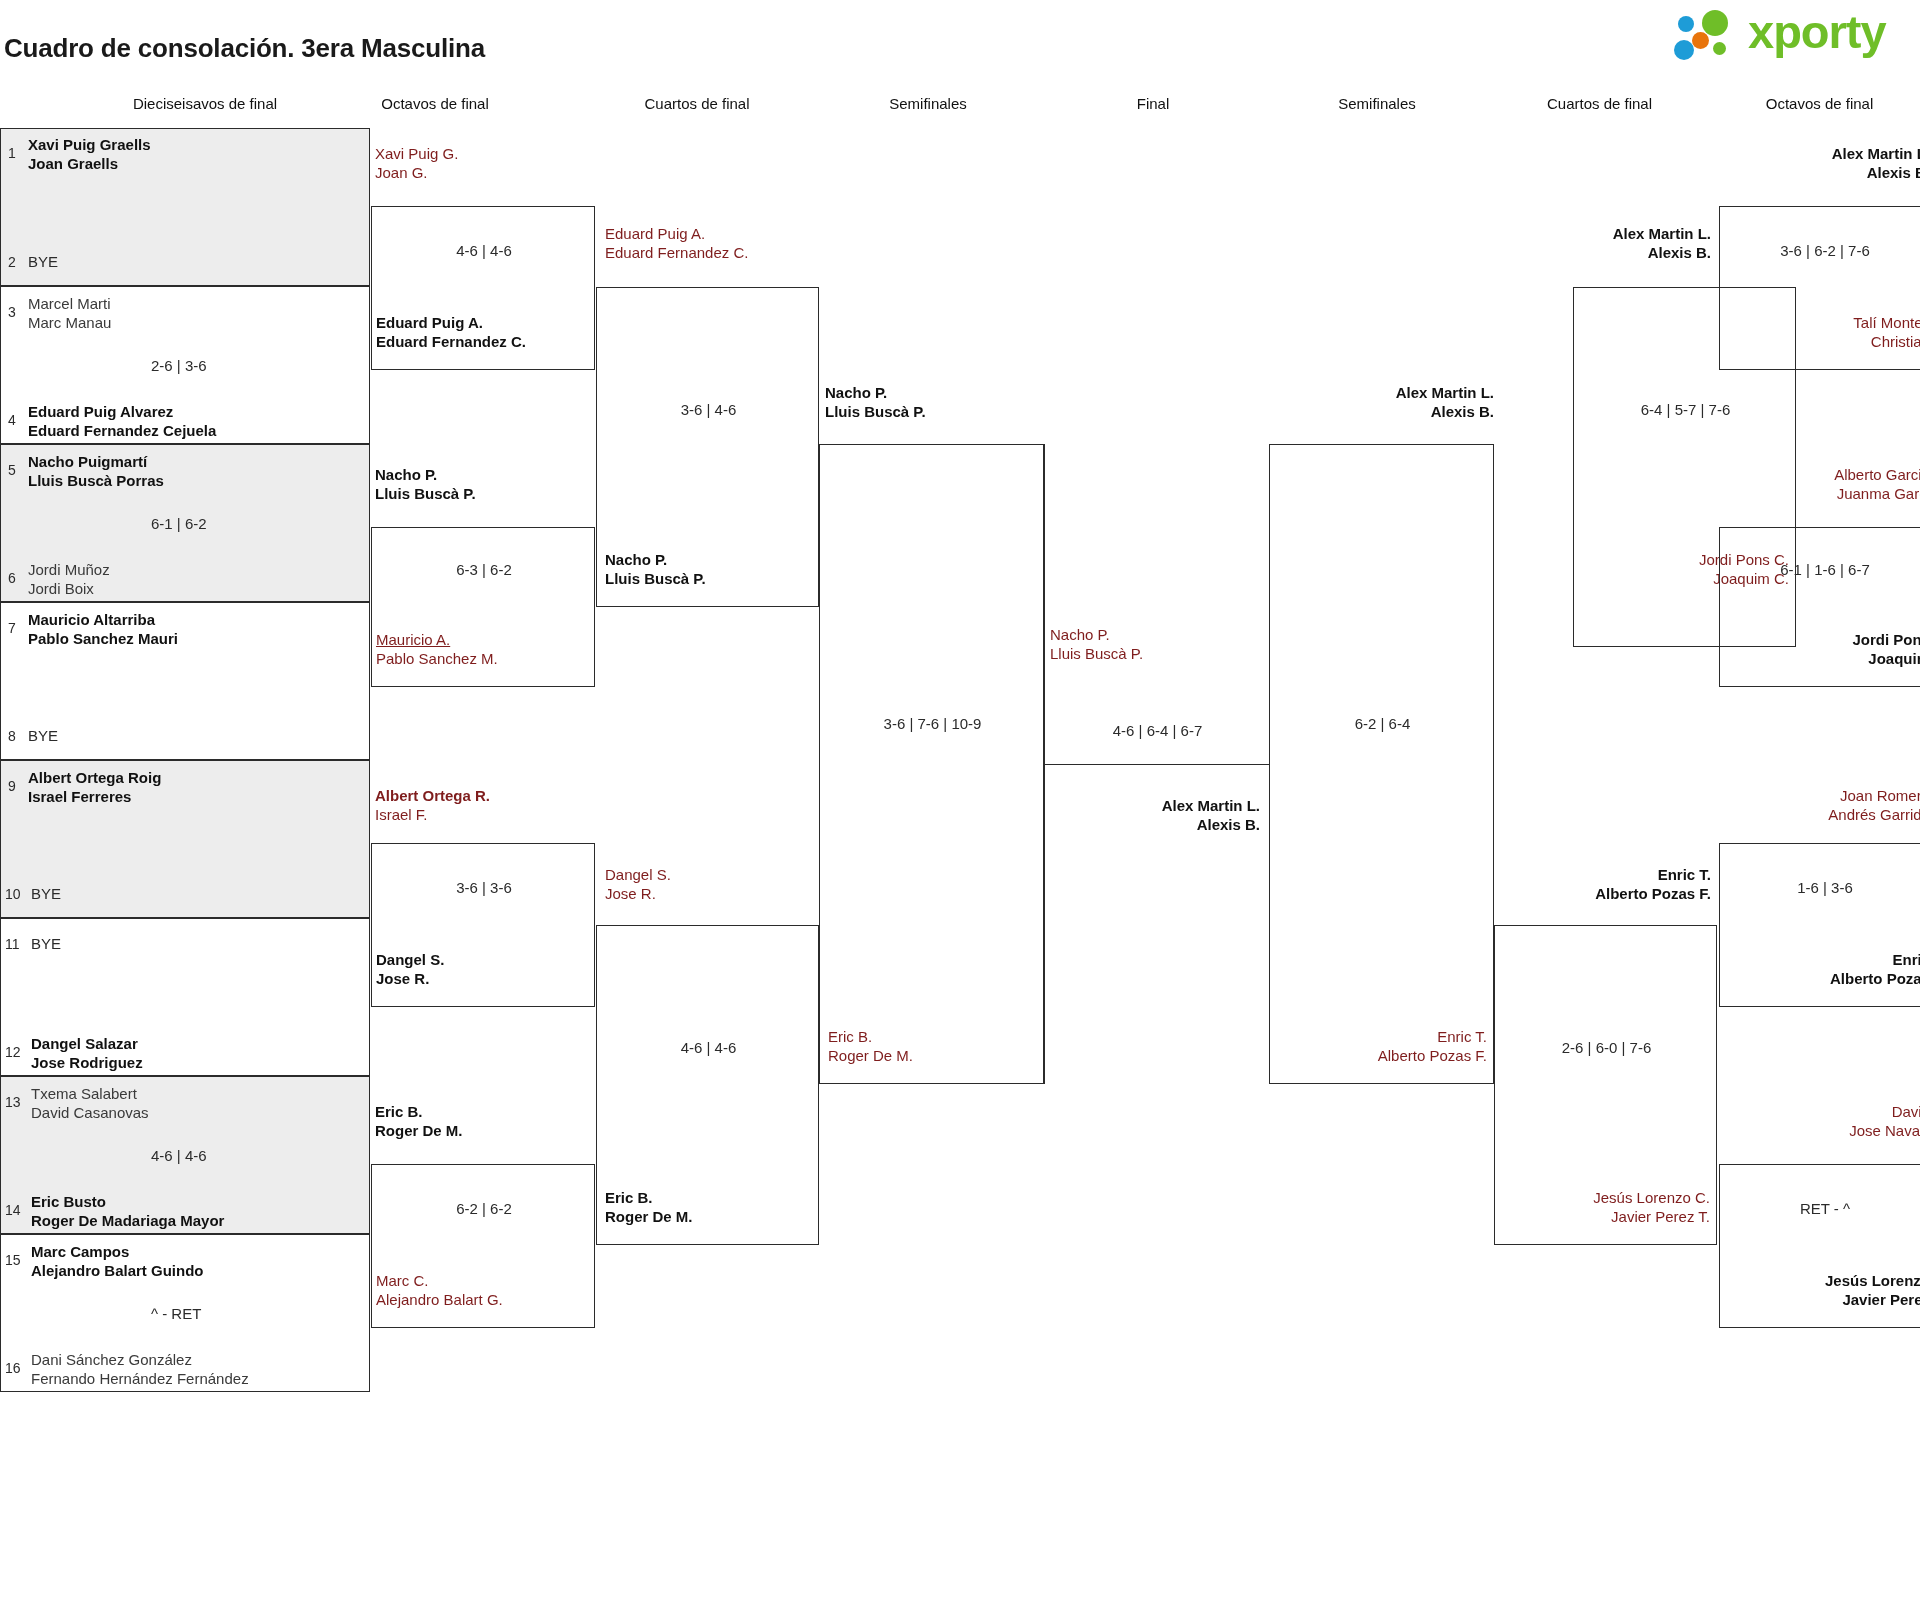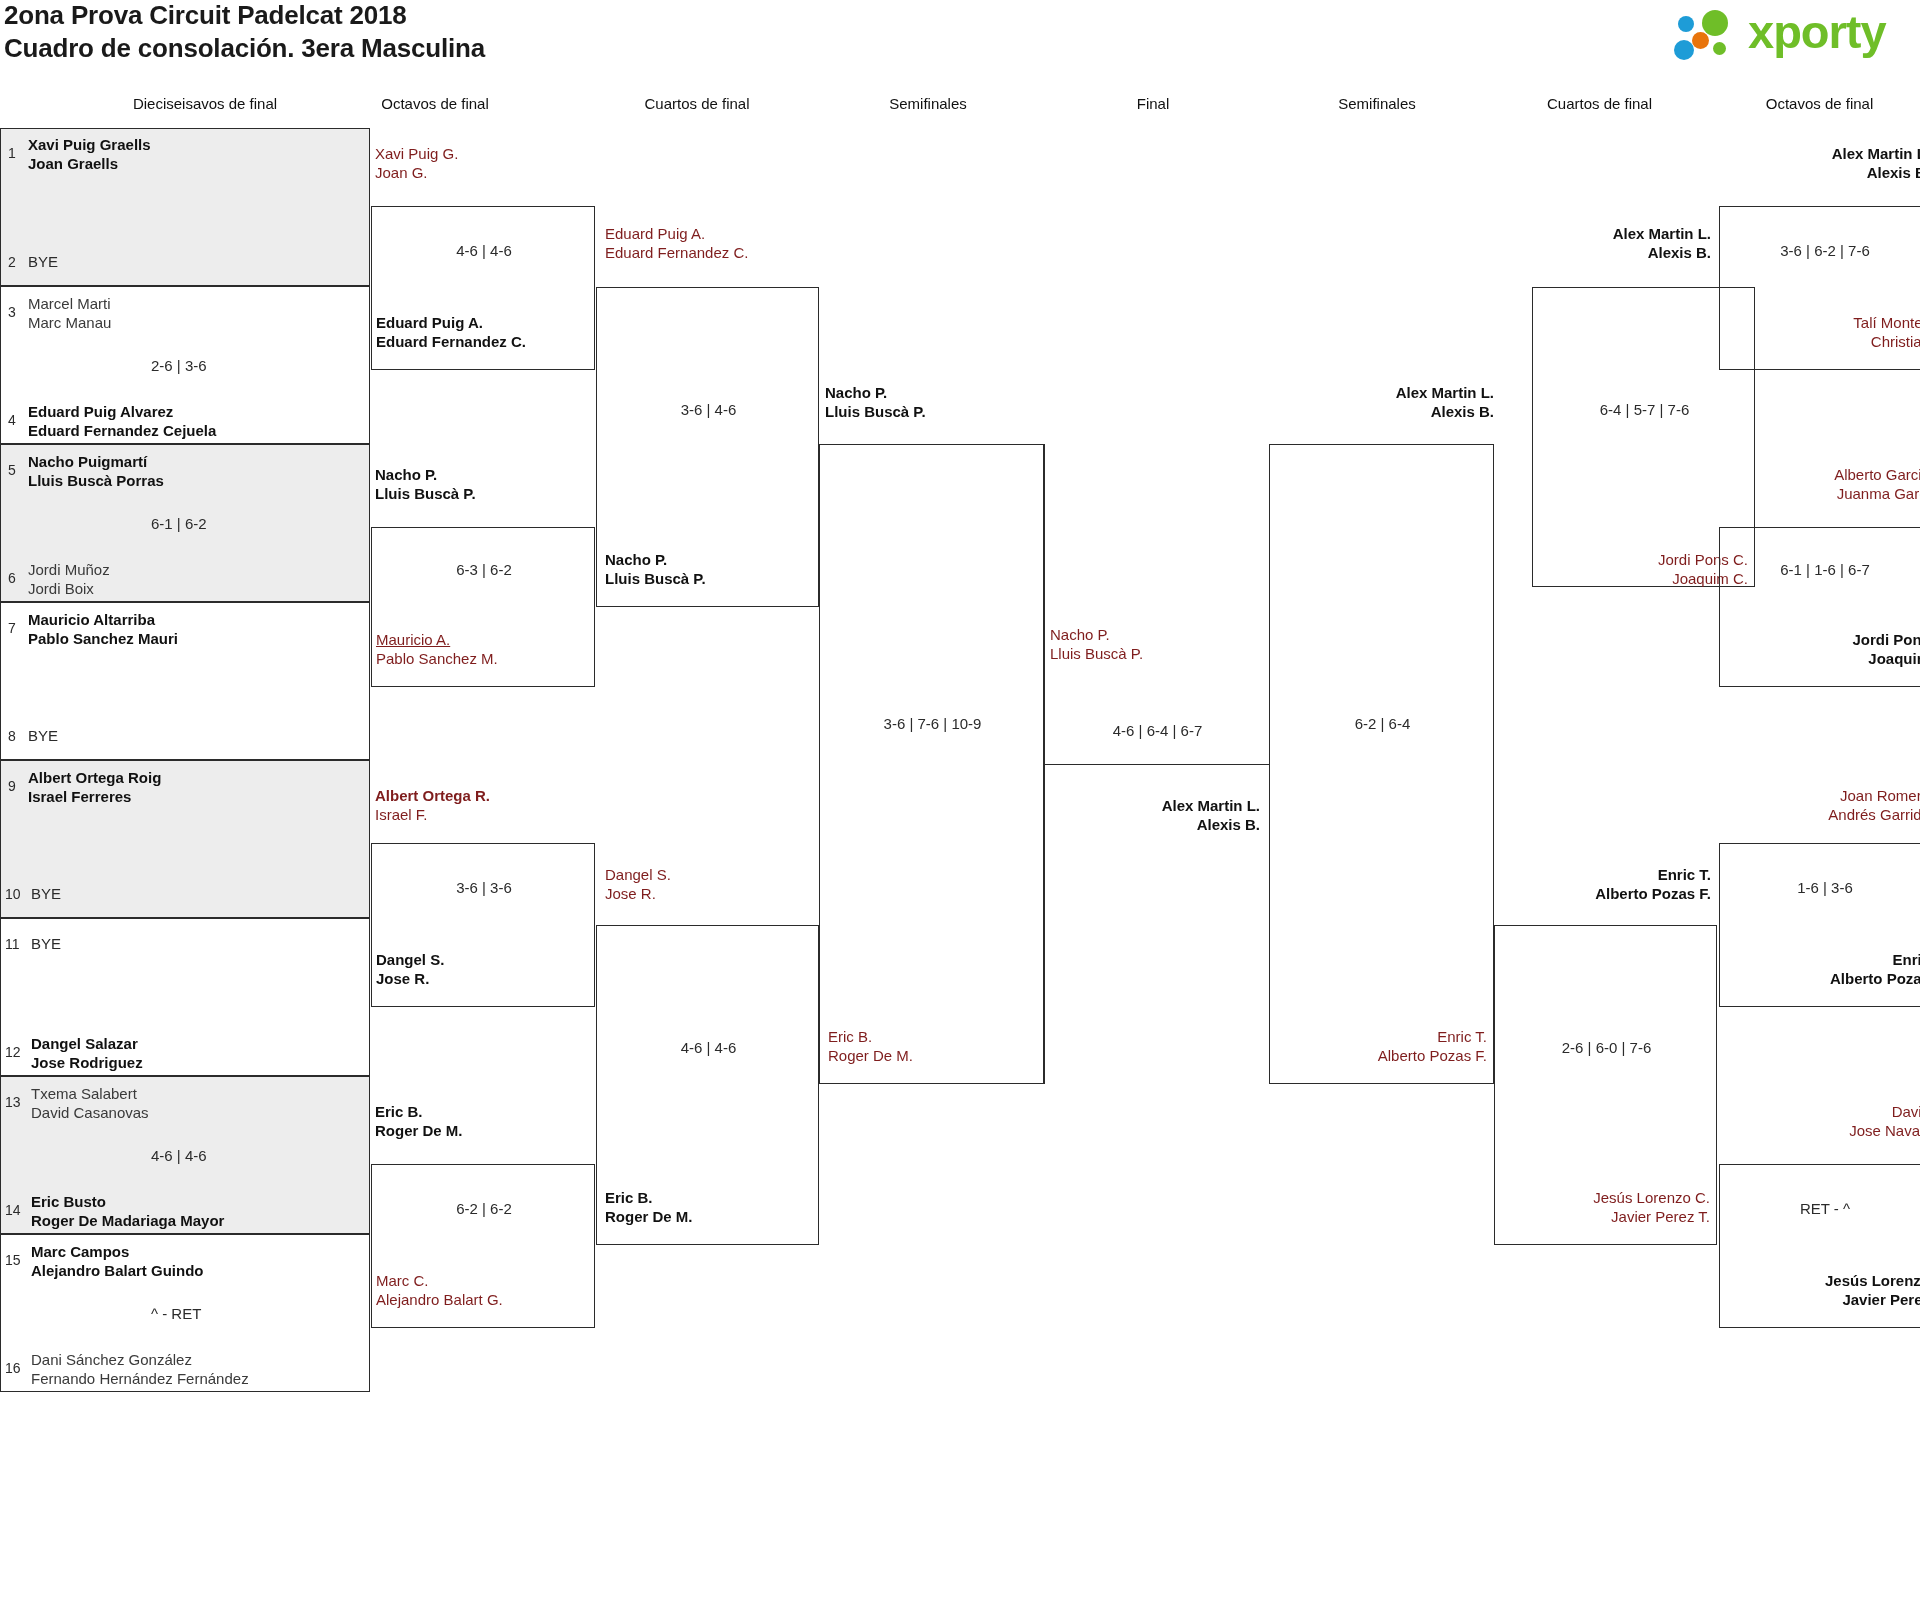--- a/index.html
+++ b/index.html
@@ -36,21 +36,20 @@
   .lbl.win{font-weight:700;color:#111;}
   .lbl.lose{font-weight:400;color:#7f1d1d;}
   .lbl.R{text-align:right;}
   .score{position:absolute;font-size:15px;color:#2b2b2b;white-space:nowrap;text-align:center;}
   .hline{position:absolute;background:#2b2b2b;height:1px;}
 </style>
 </head>
 <body>
 
 <div id="header">
-  <div id="title-line1">2ona Prova Circuit Padelcat 2018</div>
   <div id="title-line2">Cuadro de consolación. 3era Masculina</div>
 
   <div id="logo">
     <div id="logo-dots">
       <span class="dot" style="left:30px;top:0px;width:26px;height:26px;background:#6fbe28;"></span>
       <span class="dot" style="left:6px;top:6px;width:16px;height:16px;background:#1e9cd7;"></span>
       <span class="dot" style="left:20px;top:22px;width:17px;height:17px;background:#e8740c;"></span>
       <span class="dot" style="left:2px;top:30px;width:20px;height:20px;background:#1e9cd7;"></span>
       <span class="dot" style="left:41px;top:32px;width:13px;height:13px;background:#6fbe28;"></span>
     </div>
@@ -210,21 +209,21 @@
 <div class="lbl win R" style="left:1044px;top:383px;width:450px;">Alex Martin L.</div>
 <div class="lbl win R" style="left:1044px;top:402px;width:450px;">Alexis B.</div>
 <div class="mbox" style="left:1269px;top:444px;width:225px;height:640px;">
   <div class="score" style="left:0px;top:270px;width:225px;">6-2 | 6-4</div>
   <div class="lbl lose R" style="left:0px;top:582px;width:217px;">Enric T.</div>
   <div class="lbl lose R" style="left:0px;top:601px;width:217px;">Alberto Pozas F.</div>
 </div>
 
 <div class="lbl win R" style="left:1269px;top:224px;width:442px;">Alex Martin L.</div>
 <div class="lbl win R" style="left:1269px;top:243px;width:442px;">Alexis B.</div>
-<div class="mbox" style="left:1532px;top:287px;width:223px;height:300px;">
+<div class="mbox" style="left:1573px;top:287px;width:223px;height:360px;">
   <div class="score" style="left:0px;top:113px;width:223px;">6-4 | 5-7 | 7-6</div>
   <div class="lbl lose R" style="left:0px;top:262px;width:215px;">Jordi Pons C.</div>
   <div class="lbl lose R" style="left:0px;top:281px;width:215px;">Joaquim C.</div>
 </div>
 
 <div class="lbl win R" style="left:1269px;top:865px;width:442px;">Enric T.</div>
 <div class="lbl win R" style="left:1269px;top:884px;width:442px;">Alberto Pozas F.</div>
 <div class="mbox" style="left:1494px;top:925px;width:223px;height:320px;">
   <div class="score" style="left:0px;top:113px;width:223px;">2-6 | 6-0 | 7-6</div>
   <div class="lbl lose R" style="left:0px;top:262px;width:215px;">Jesús Lorenzo C.</div>

